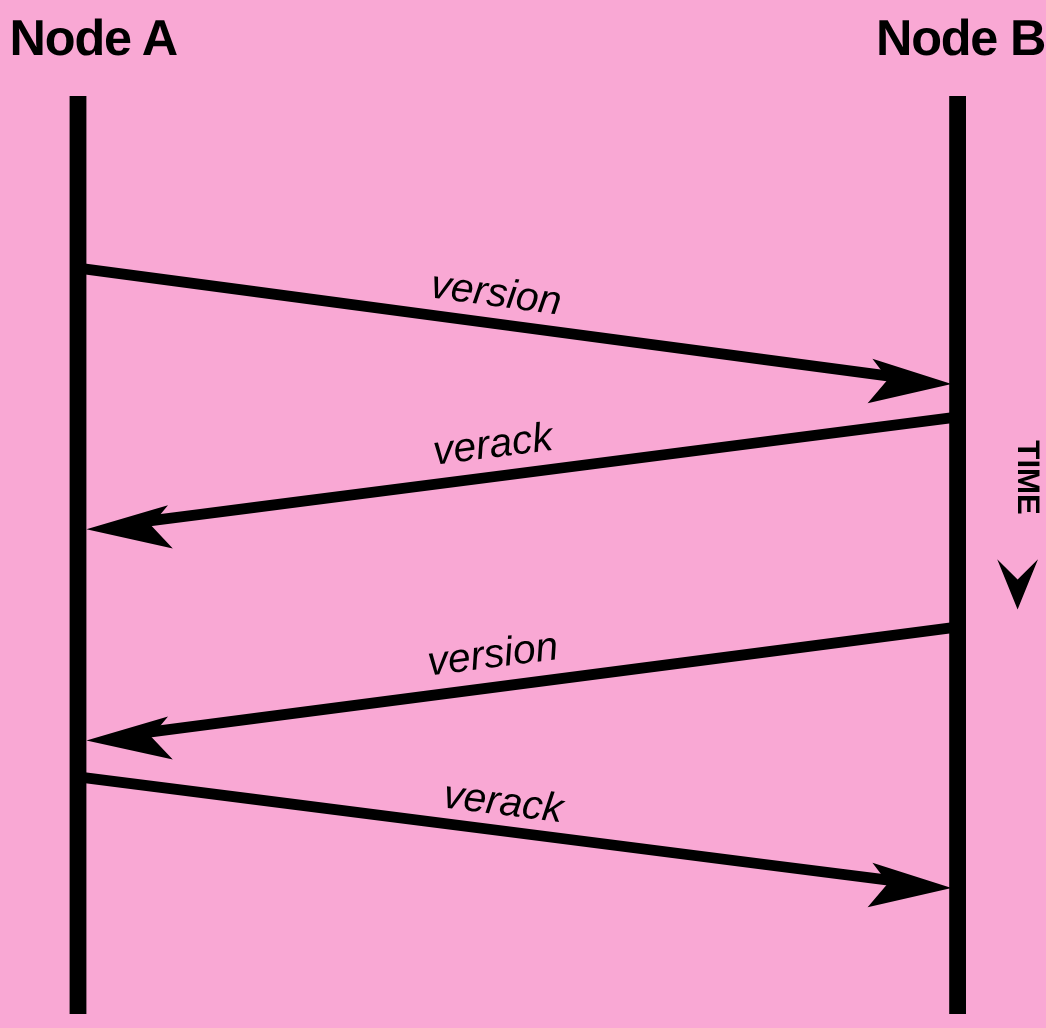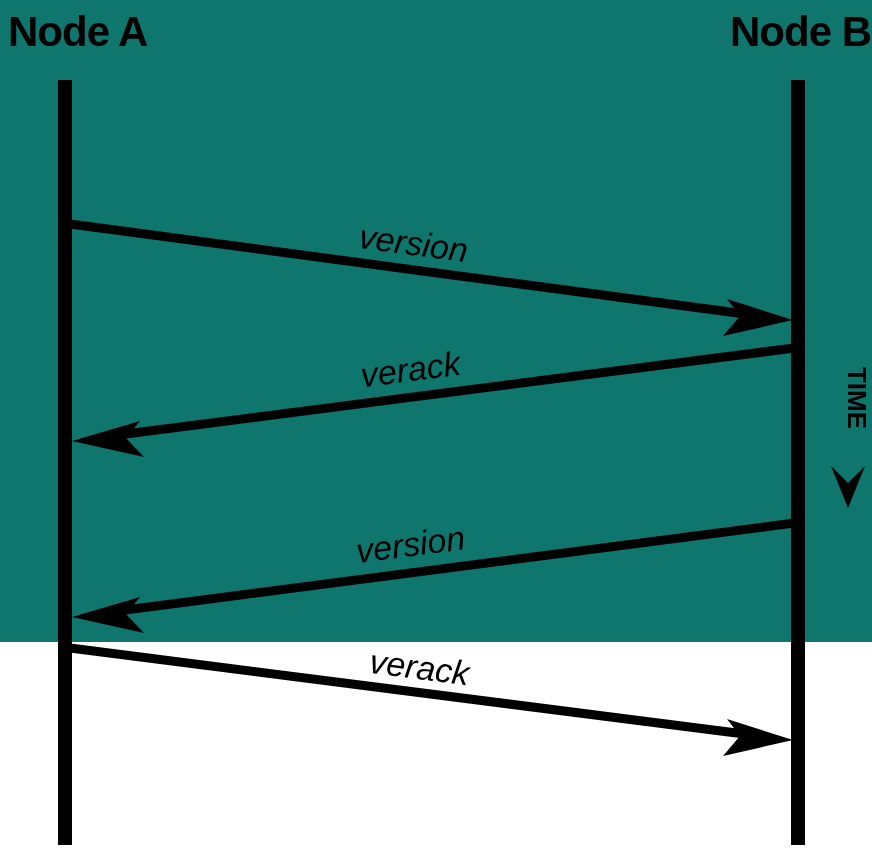--- a/index.html
+++ b/index.html
@@ -9,22 +9,22 @@
   }
   body {
     width: 872px;
     height: 857px;
     font-family: "Liberation Sans", sans-serif;
     overflow: hidden;
   }
   #diagram-root {
     position: relative;
     width: 872px;
-    height: 642px;
-    background: #0f766e;
+    height: 857px;
+    background: #f9a8d4;
   }
   svg#seq-svg {
     display: block;
     width: 872px;
     height: 857px;
   }
   .node-label {
     font-family: "Liberation Sans", sans-serif;
     font-weight: bold;
     font-size: 42px;

